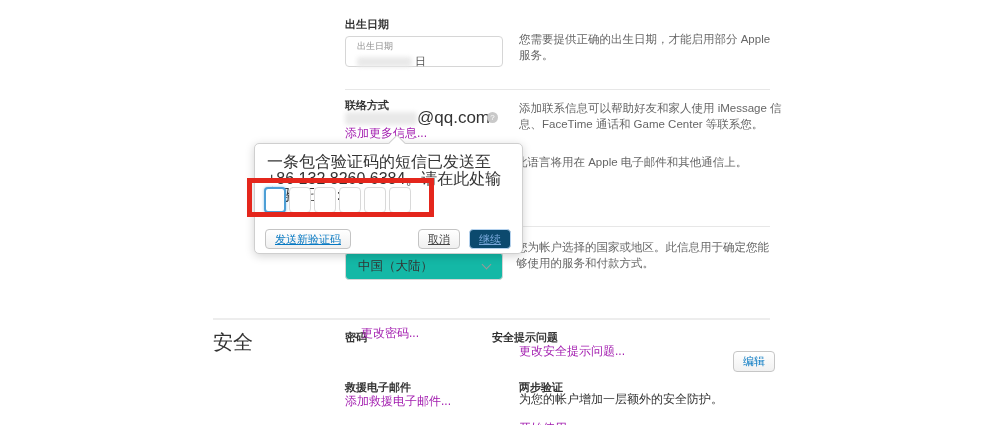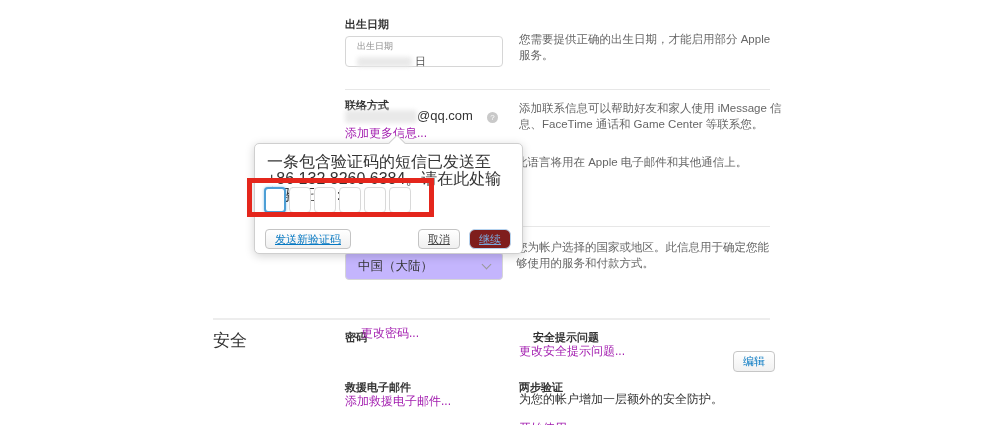--- a/index.html
+++ b/index.html
@@ -15,51 +15,51 @@
   .link  { font-size:12px; color:#a21caf; cursor:pointer; text-decoration:none; }
   .divider { height:1px; background:#e7e7e7; }
 
   
   .field-box { width:158px; height:31px; border:1px solid #d6d6d6; border-radius:4px; background:#fff; padding:4px 11px 0; }
   .field-box .mini-label { font-size:9px; color:#8e8e8e; display:block; line-height:10px; }
   .blur-blob { background:#e9e9e9; filter:blur(2px); border-radius:3px; display:inline-block; vertical-align:middle; }
   .bd-value { font-size:11px; color:#555; line-height:14px; white-space:nowrap; }
 
   
-  .email-row { font-size:13px; color:#333; white-space:nowrap; }
+  .email-row { font-size:17px; color:#333; white-space:nowrap; }
   .help-circle { width:11px; height:11px; border-radius:50%; background:#c9c9c9; color:#fff;
     font-size:8px; line-height:11px; text-align:center; display:inline-block; }
 
   
-  .dropdown { width:158px; height:28px; border:1px solid #d6d6d6; border-radius:4px; background:#c4b5fd;
+  .dropdown { width:158px; height:28px; border:1px solid #d6d6d6; border-radius:4px; background:#14b8a6;
     display:flex; align-items:center; padding:0 12px; font-size:12.5px; color:#333; z-index:2; }
   .chevron { width:7px; height:7px; border-right:1.5px solid #999; border-bottom:1.5px solid #999;
     transform:rotate(45deg); margin-left:auto; margin-top:-4px; }
 
   
   .dialog { left:254px; top:143px; width:269px; height:111px; background:#fff;
     border:1px solid #cfcfcf; border-radius:5px; box-shadow:0 2px 10px rgba(0,0,0,0.18); z-index:10; }
   .dialog-arrow { position:absolute; top:-7px; left:136px; width:12px; height:12px; background:#fff;
     border-left:1px solid #cfcfcf; border-top:1px solid #cfcfcf; transform:rotate(45deg); }
   .dialog-msg { position:absolute; left:12px; top:10px; width:248px; font-size:16px; color:#333; line-height:16.5px; }
   .code-row { position:absolute; left:9px; top:43px; display:flex; }
   .code-box { width:22px; height:26px; border:1px solid #d9d9d9; border-radius:4px; background:#fff; margin-right:3px; }
   .code-box.focused { border:2px solid #4d9fd6; box-shadow:0 0 3px rgba(77,159,214,0.6); }
   .btn-row { position:absolute; left:10px; right:11px; top:85px; display:flex; align-items:center; }
   .btn { height:20px; border:1px solid #c4c4c4; border-radius:4px;
     background:linear-gradient(#ffffff,#f0f0f0); font-size:11px; padding:0 9px; line-height:18px; cursor:pointer;text-decoration:underline; }
   .btn.blue-text { color:#0879c2; }
   .btn.gray-text { color:#444; margin-left:auto; }
-  .btn.primary-disabled { background:#7f1d1d; border-color:#b5d2ee; color:#79a7da; margin-left:9px;border-radius:6px; }
+  .btn.primary-disabled { background:#0c4a6e; border-color:#b5d2ee; color:#79a7da; margin-left:9px; }
 
   
   .annotation { left:247px; top:178px; width:187px; height:39px; border:5px solid #e4261c; z-index:20; pointer-events:none; }
 
   
-  .sec-heading { font-size:17px; color:#333; font-weight:500;font-family:Liberation Serif, serif; }
+  .sec-heading { font-size:20px; color:#333; font-weight:500;font-family:Liberation Serif, serif; }
   .edit-btn { height:21px; border:1px solid #c6c6c6; border-radius:4px;
     background:linear-gradient(#ffffff,#f1f1f1); font-size:11px; color:#0879c2; padding:0 9px; line-height:19px; cursor:pointer; }
 </style>
 </head>
 <body>
 
 <div id="screen">
 
   <div class="abs label" style="left:345px; top:17px;">出生日期</div>
 
@@ -113,21 +113,21 @@
 
   <div class="abs annotation"></div>
 
   <div class="abs divider" style="left:213px; top:318px; width:557px; height:2px; background:#ededed;"></div>
 
   <div class="abs sec-heading" style="left:213px; top:329px;">安全</div>
 
   <div class="abs label" style="left:345px; top:330px;">密码</div>
   <a class="abs link" style="left:345px; top:325px;margin-left:16px;">更改密码...</a>
 
-  <div class="abs label" style="left:533px; top:330px;">安全提示问题</div>
+  <div class="abs label" style="left:492px; top:330px;">安全提示问题</div>
   <a class="abs link" style="left:519px; top:343px;">更改安全提示问题...</a>
 
   <button class="abs edit-btn" style="left:733px; top:351px;text-align:center;">编辑</button>
 
   <div class="abs label" style="left:345px; top:380px;">救援电子邮件</div>
   <a class="abs link" style="left:345px; top:393px;">添加救援电子邮件...</a>
 
   <div class="abs label" style="left:519px; top:380px;">两步验证</div>
   <div class="abs" style="left:519px; top:392px; width:250px; font-size:12px; color:#333; line-height:15.5px;">为您的帐户增加一层额外的安全防护。</div>
   <a class="abs link" style="left:519px; top:420px;">开始使用</a>

